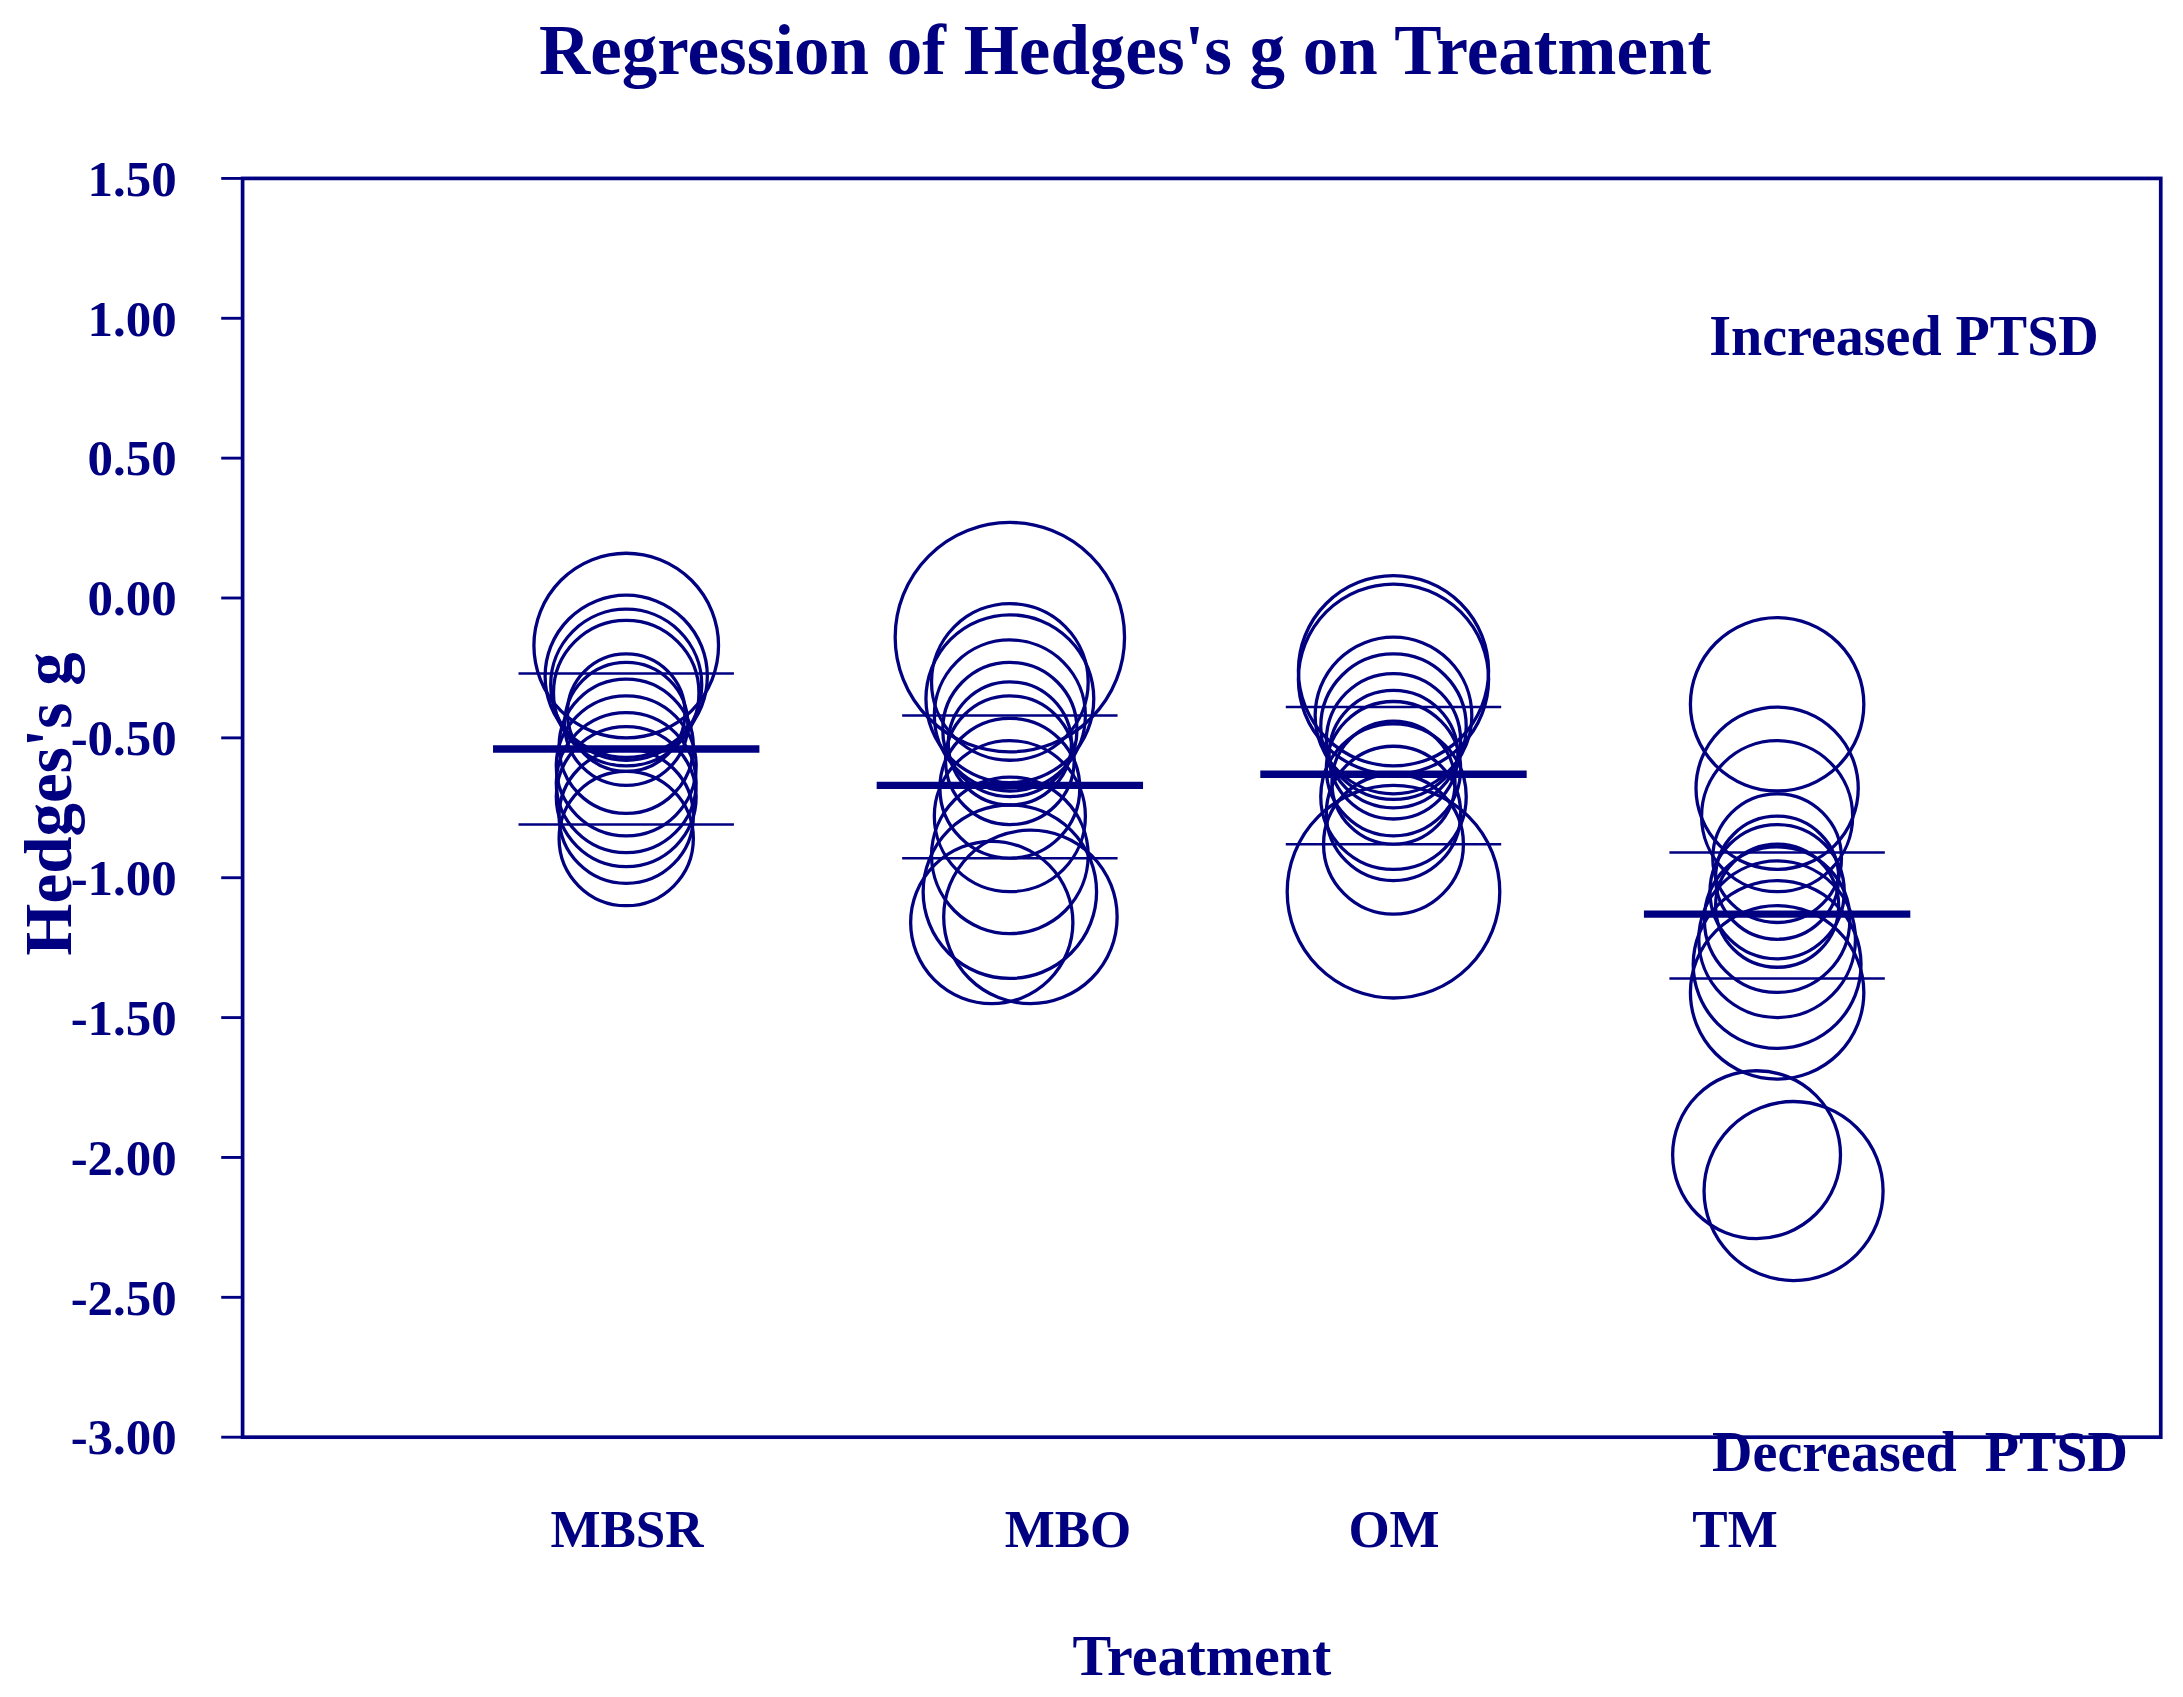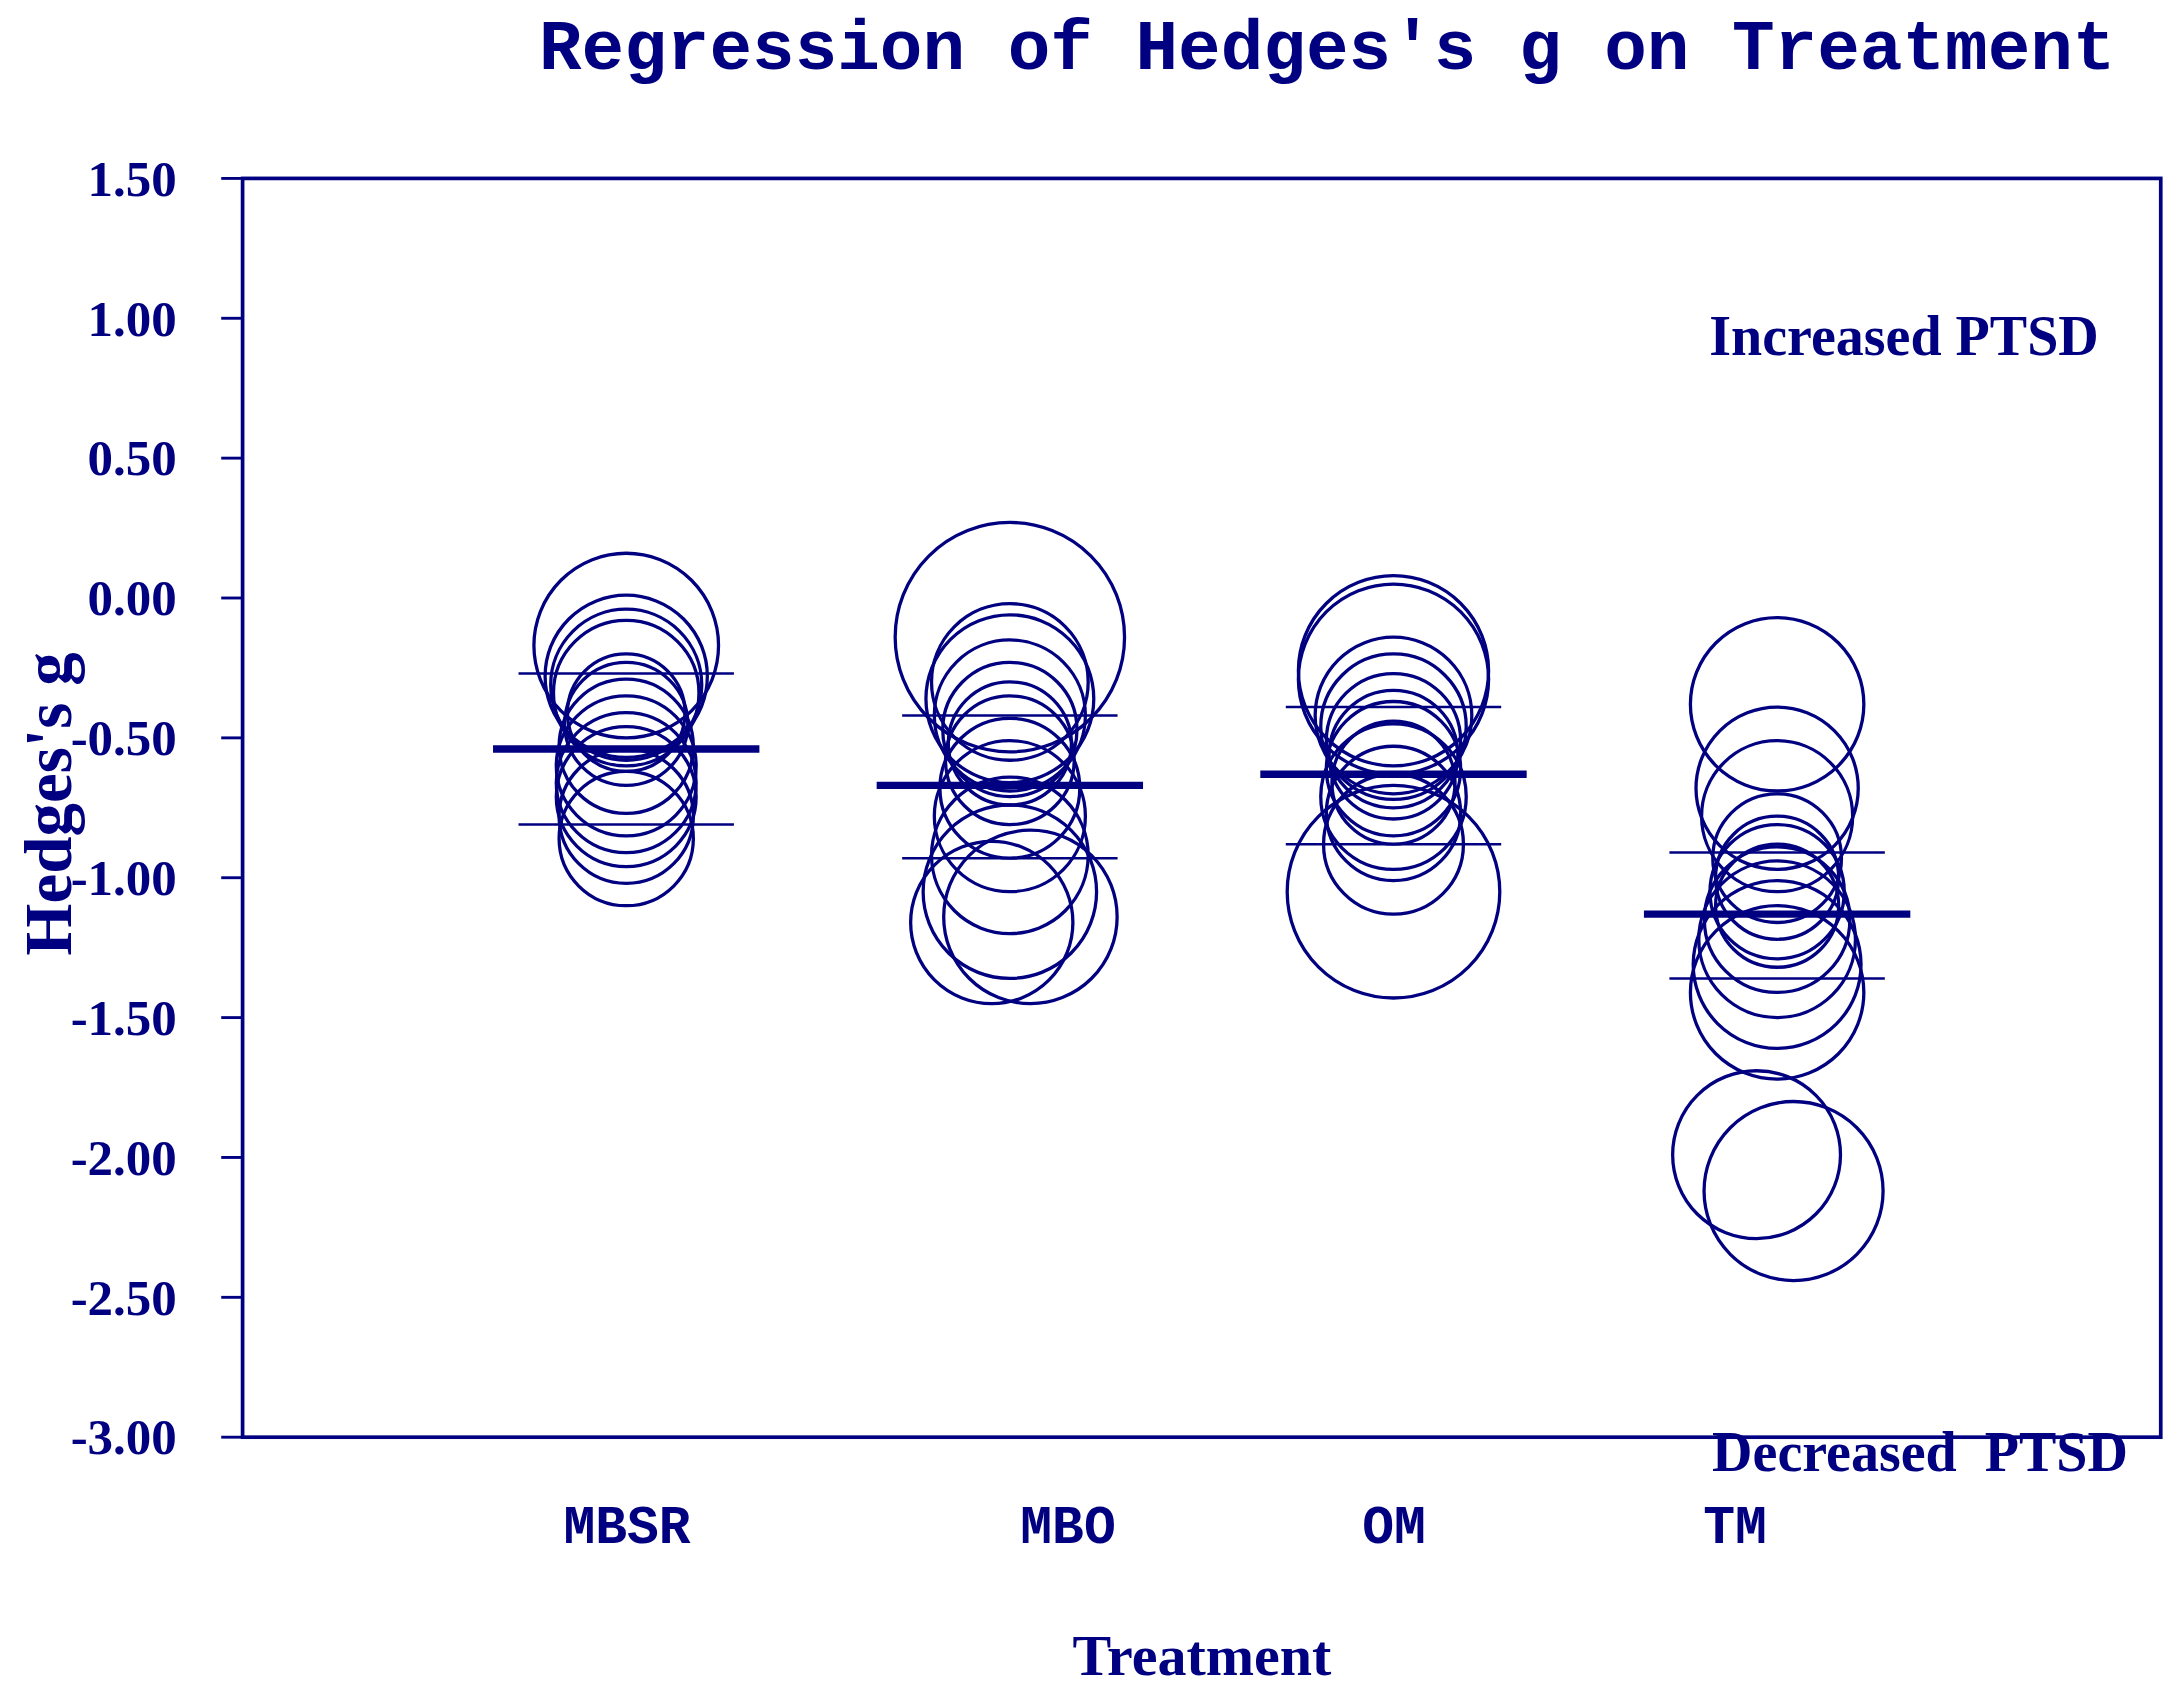--- a/index.html
+++ b/index.html
@@ -1,22 +1,22 @@
 <!DOCTYPE html>
 <html style="font-size:13px"><head>
 <meta charset="utf-8">
 <style>
   html,body{margin:0;padding:0;background:#fff;}
   .stage{position:relative;width:2183px;height:1697px;background:#fff;overflow:hidden;
          font-family:"Liberation Serif","DejaVu Serif",serif;}
   .txt{position:absolute;color:#000080;font-weight:bold;white-space:pre;line-height:1;}
-  .chart-title{left:539px;top:15px;font-size:71px;font-family:Liberation Mono, monospace;}
+  .chart-title{left:539px;top:15px;font-size:71px;}
   .y-title{left:48px;top:804px;transform:translate(-50%,-50%) rotate(-90deg);font-size:67px;}
   .x-title{left:1202px;top:1627px;transform:translateX(-50%);font-size:58px;text-align:right;}
-  .cat{top:1503px;transform:translateX(-50%);font-size:53px;font-family:Liberation Mono, monospace;}
+  .cat{top:1503px;transform:translateX(-50%);font-size:53px;}
   .ann{font-size:56px;}
   .ann-top{left:1904px;top:308px;transform:translateX(-50%);}
   .ann-bot{left:1920px;top:1424px;transform:translateX(-50%);}
   svg{position:absolute;left:0;top:0;}
 </style>
 </head>
 <body>
 
 <div class="stage">
 

